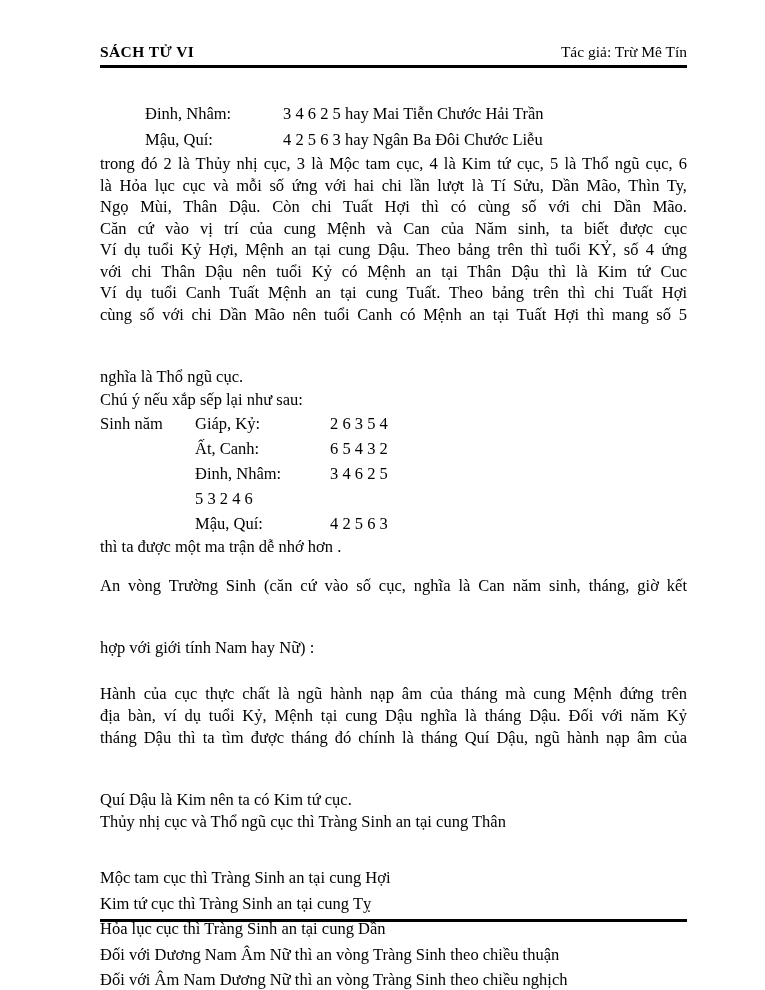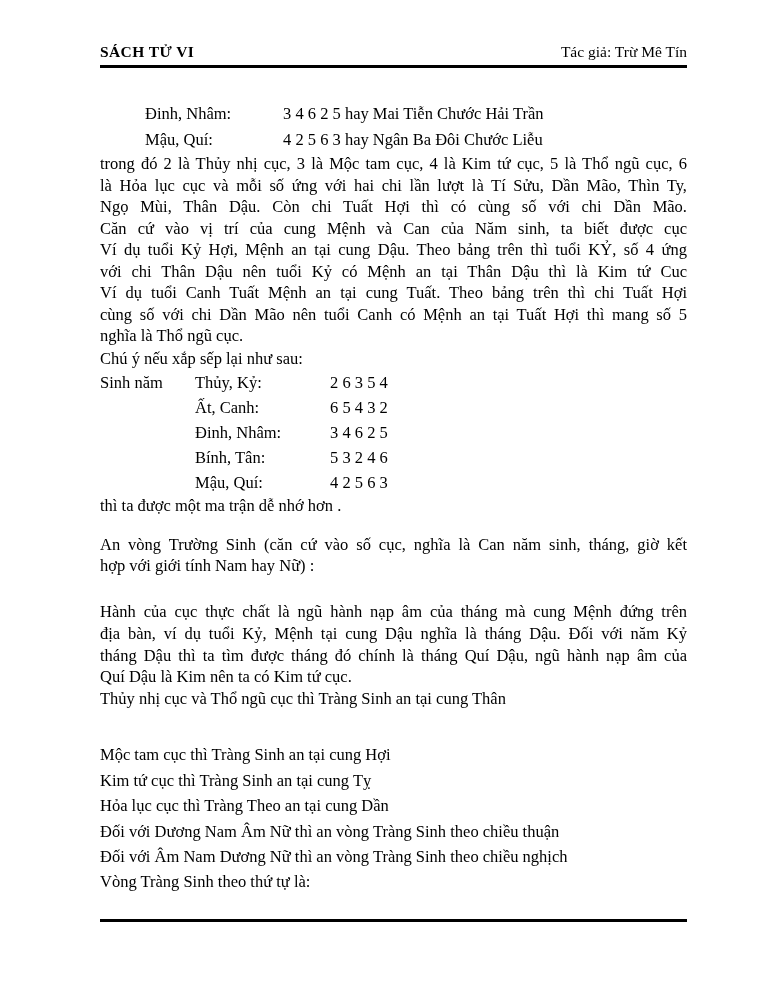--- a/index.html
+++ b/index.html
@@ -34,21 +34,21 @@
 
   
   .para { font-size: 16.5px; }
   .p1 { margin-top: 0; line-height: 21.5px; }
   .jl {
     text-align: justify;
     text-align-last: justify;
     white-space: nowrap;
     overflow: hidden;
   }
-  .ll { text-align: left; white-space: nowrap; overflow: hidden; }
+  .ll { text-align: left; white-space: nowrap; overflow: hidden; margin-top: 41px; }
 
   .note { font-size: 16.5px; line-height: 23px; }
 
   
   .matrix { font-size: 16.5px; }
   .mrow { display: flex; line-height: 25px; }
   .mrow .c1 { flex: 0 0 95px; }
   .mrow .c2 { flex: 0 0 135px; }
 
   .mfooter { font-size: 16.5px; line-height: 22px; }
@@ -117,36 +117,35 @@
       <div class="jl">Ví dụ tuổi Canh Tuất Mệnh an tại cung Tuất. Theo bảng trên thì chi Tuất Hợi</div>
       <div class="jl">cùng số với chi Dần Mão nên tuổi Canh có Mệnh an tại Tuất Hợi thì mang số 5</div>
       <div class="ll">nghĩa là Thổ ngũ cục.</div>
     </div>
 
     <div class="note">Chú ý nếu xắp sếp lại như sau:</div>
 
     <div class="matrix">
       <div class="mrow">
         <span class="c1">Sinh năm</span>
-        <span class="c2">Thủy, Kỷ:</span>
+        <span class="c2">Giáp, Kỷ:</span>
         <span class="c3">2 6 3 5 4</span>
       </div>
       <div class="mrow">
         <span class="c1"></span>
         <span class="c2">Ất, Canh:</span>
         <span class="c3">6 5 4 3 2</span>
       </div>
       <div class="mrow">
         <span class="c1"></span>
         <span class="c2">Đinh, Nhâm:</span>
         <span class="c3">3 4 6 2 5</span>
       </div>
       <div class="mrow">
         <span class="c1"></span>
-        <span class="c2">Bính, Tân:</span>
         <span class="c3">5 3 2 4 6</span>
       </div>
       <div class="mrow">
         <span class="c1"></span>
         <span class="c2">Mậu, Quí:</span>
         <span class="c3">4 2 5 6 3</span>
       </div>
     </div>
 
     <div class="mfooter">thì ta được một ma trận dễ nhớ hơn .</div>
@@ -161,21 +160,21 @@
       <div class="jl">địa bàn, ví dụ tuổi Kỷ, Mệnh tại cung Dậu nghĩa là tháng Dậu. Đối với năm Kỷ</div>
       <div class="jl">tháng Dậu thì ta tìm được tháng đó chính là tháng Quí Dậu, ngũ hành nạp âm của</div>
       <div class="ll">Quí Dậu là Kim nên ta có Kim tứ cục.</div>
     </div>
 
     <div class="single">Thủy nhị cục và Thổ ngũ cục thì Tràng Sinh an tại cung Thân</div>
 
     <div class="ts-list">
       <div class="tsl">Mộc tam cục thì Tràng Sinh an tại cung Hợi</div>
       <div class="tsl">Kim tứ cục thì Tràng Sinh an tại cung Tỵ</div>
-      <div class="tsl">Hỏa lục cục thì Tràng Theo an tại cung Dần</div>
+      <div class="tsl">Hỏa lục cục thì Tràng Sinh an tại cung Dần</div>
       <div class="tsl">Đối với Dương Nam Âm Nữ thì an vòng Tràng Sinh theo chiều thuận</div>
       <div class="tsl">Đối với Âm Nam Dương Nữ thì an vòng Tràng Sinh theo chiều nghịch</div>
       <div class="tsl">Vòng Tràng Sinh theo thứ tự là:</div>
     </div>
   </div>
 
   <div class="footer">
     <hr class="frule">
   </div>
 

